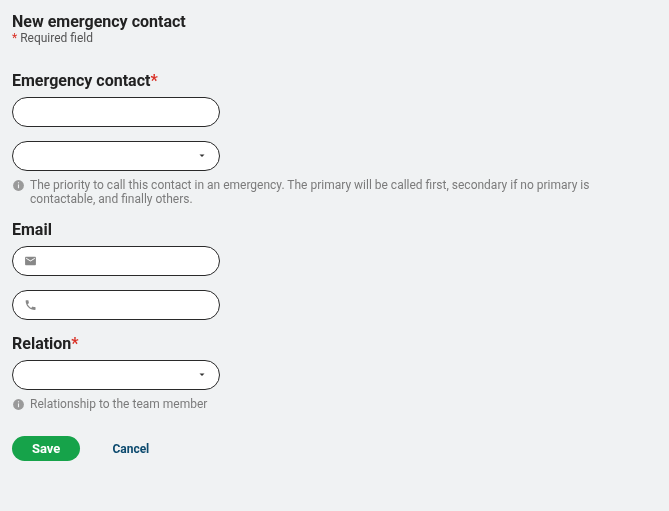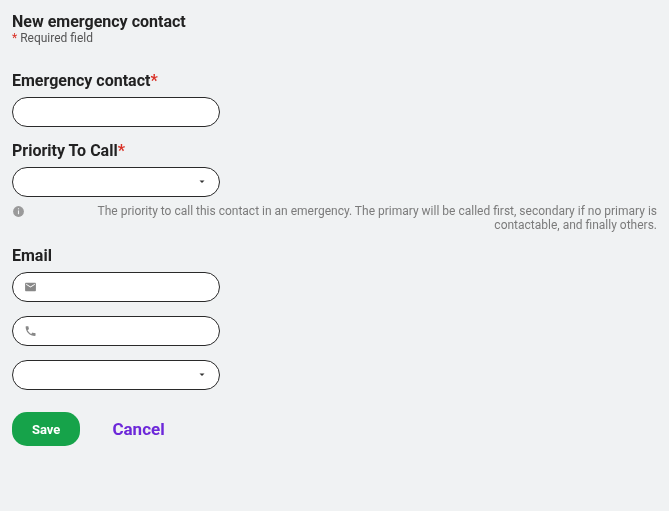--- a/index.html
+++ b/index.html
@@ -80,50 +80,49 @@
       display: flex;
       align-items: center;
     }
     .helper-row {
       display: flex;
       align-items: flex-start;
       gap: 5px;
       margin-top: 7px;
       font-size: 12px;
       color: #7b7b7b;
-      text-align: right;
     }
     .info-icon {
       flex-shrink: 0;
       margin-top: 1px;
       color: #9a9a9a;
     }
     .button-row {
       display: flex;
       align-items: center;
       gap: 32px;
       margin-top: 22px;
     }
     .btn-save {
       background: #16a34a;
       color: #fff;
       border: none;
       border-radius: 15px;
-      height: 34px;
+      height: 25px;
       padding: 0 20px;
       font-size: 13px;
       font-weight: 700;
       font-family: inherit;
       cursor: pointer;
     }
     .btn-cancel {
       background: transparent;
       border: none;
-      color: #6d28d9;
-      font-size: 17px;
+      color: #0c4a6e;
+      font-size: 12px;
       font-weight: 700;
       font-family: inherit;
       cursor: pointer;
     }
   </style>
 </head>
 <body>
 
 <h1 class="page-title">New emergency contact</h1>
 
@@ -135,23 +134,20 @@
 <div class="form-group">
   <label class="form-label">
     <span>Emergency contact</span><span class="req-star">*</span>
   </label>
   <div class="input-wrap">
     <input type="text" class="text-input" value="" style="">
   </div>
 </div>
 
 <div class="form-group">
-  <label class="form-label">
-    <span>Priority To Call</span><span class="req-star">*</span>
-  </label>
   <div class="input-wrap">
     <select class="select-input"></select>
     <span class="select-chevron">
       <svg width="12" height="12" viewBox="0 0 24 24" fill="currentColor">
           <path d="M7 10l5 5 5-5z"></path>
         </svg>
     </span>
   </div>
   <div class="helper-row">
     <span class="info-icon">
@@ -182,26 +178,39 @@
     <span class="input-icon">
       <svg width="13" height="13" viewBox="0 0 24 24" fill="currentColor">
           <path d="M6.6 10.8c1.4 2.8 3.8 5.1 6.6 6.6l2.2-2.2c.3-.3.7-.4 1.1-.2 1.2.4 2.5.6 3.8.6.6 0 1 .4 1 1V20c0 .6-.4 1-1 1C10.6 21 3 13.4 3 4c0-.6.4-1 1-1h3.4c.6 0 1 .4 1 1 0 1.3.2 2.6.6 3.8.1.4 0 .8-.2 1.1L6.6 10.8z"></path>
         </svg>
     </span>
     <input type="text" class="text-input with-icon" value="" style="">
   </div>
 </div>
 
 <div class="form-group">
+  <label class="form-label">
+    <span>Relation</span><span class="req-star">*</span>
+  </label>
   <div class="input-wrap">
     <select class="select-input"></select>
     <span class="select-chevron">
       <svg width="12" height="12" viewBox="0 0 24 24" fill="currentColor">
           <path d="M7 10l5 5 5-5z"></path>
         </svg>
     </span>
   </div>
+  <div class="helper-row">
+    <span class="info-icon">
+      <svg width="13" height="13" viewBox="0 0 24 24" fill="currentColor">
+          <circle cx="12" cy="12" r="10"></circle>
+          <rect x="11" y="10" width="2" height="7" fill="#f0f2f3"></rect>
+          <rect x="11" y="6" width="2" height="2" fill="#f0f2f3"></rect>
+        </svg>
+    </span>
+    <span>Relationship to the team member</span>
+  </div>
 </div>
 
 <div class="button-row">
   <button class="btn-save">Save</button>
   <button class="btn-cancel">Cancel</button>
 </div>
 
 </body></html>

